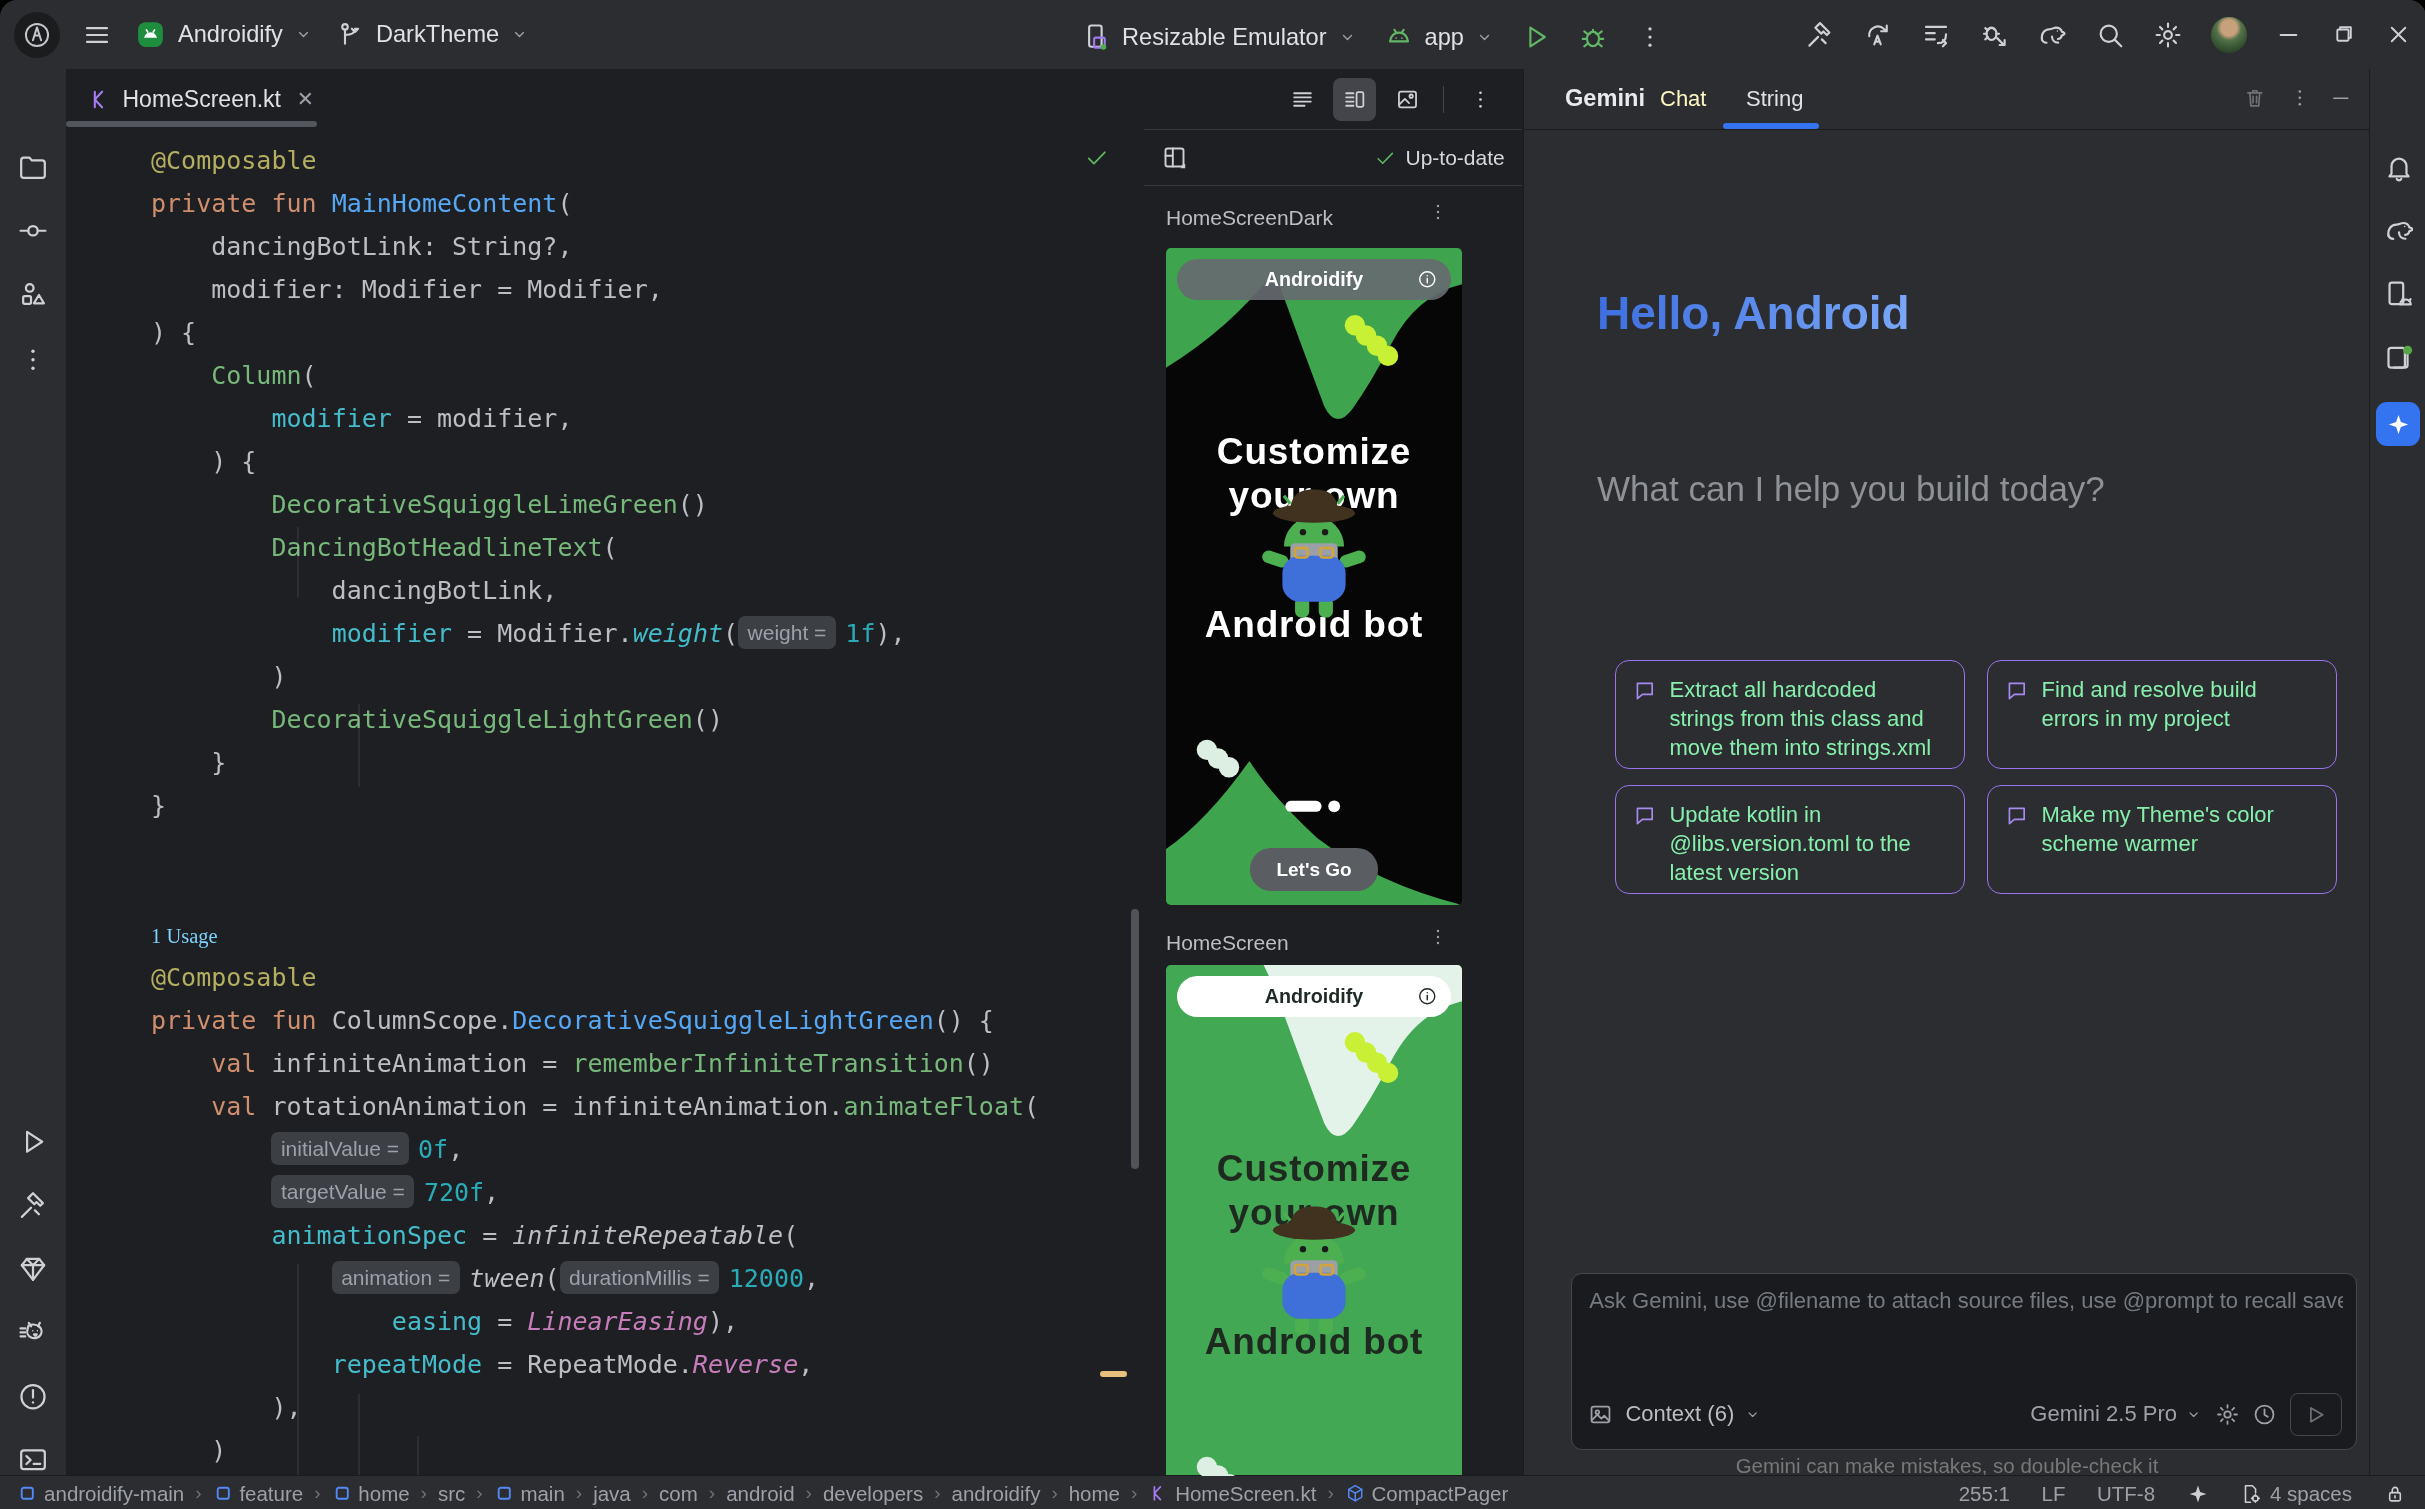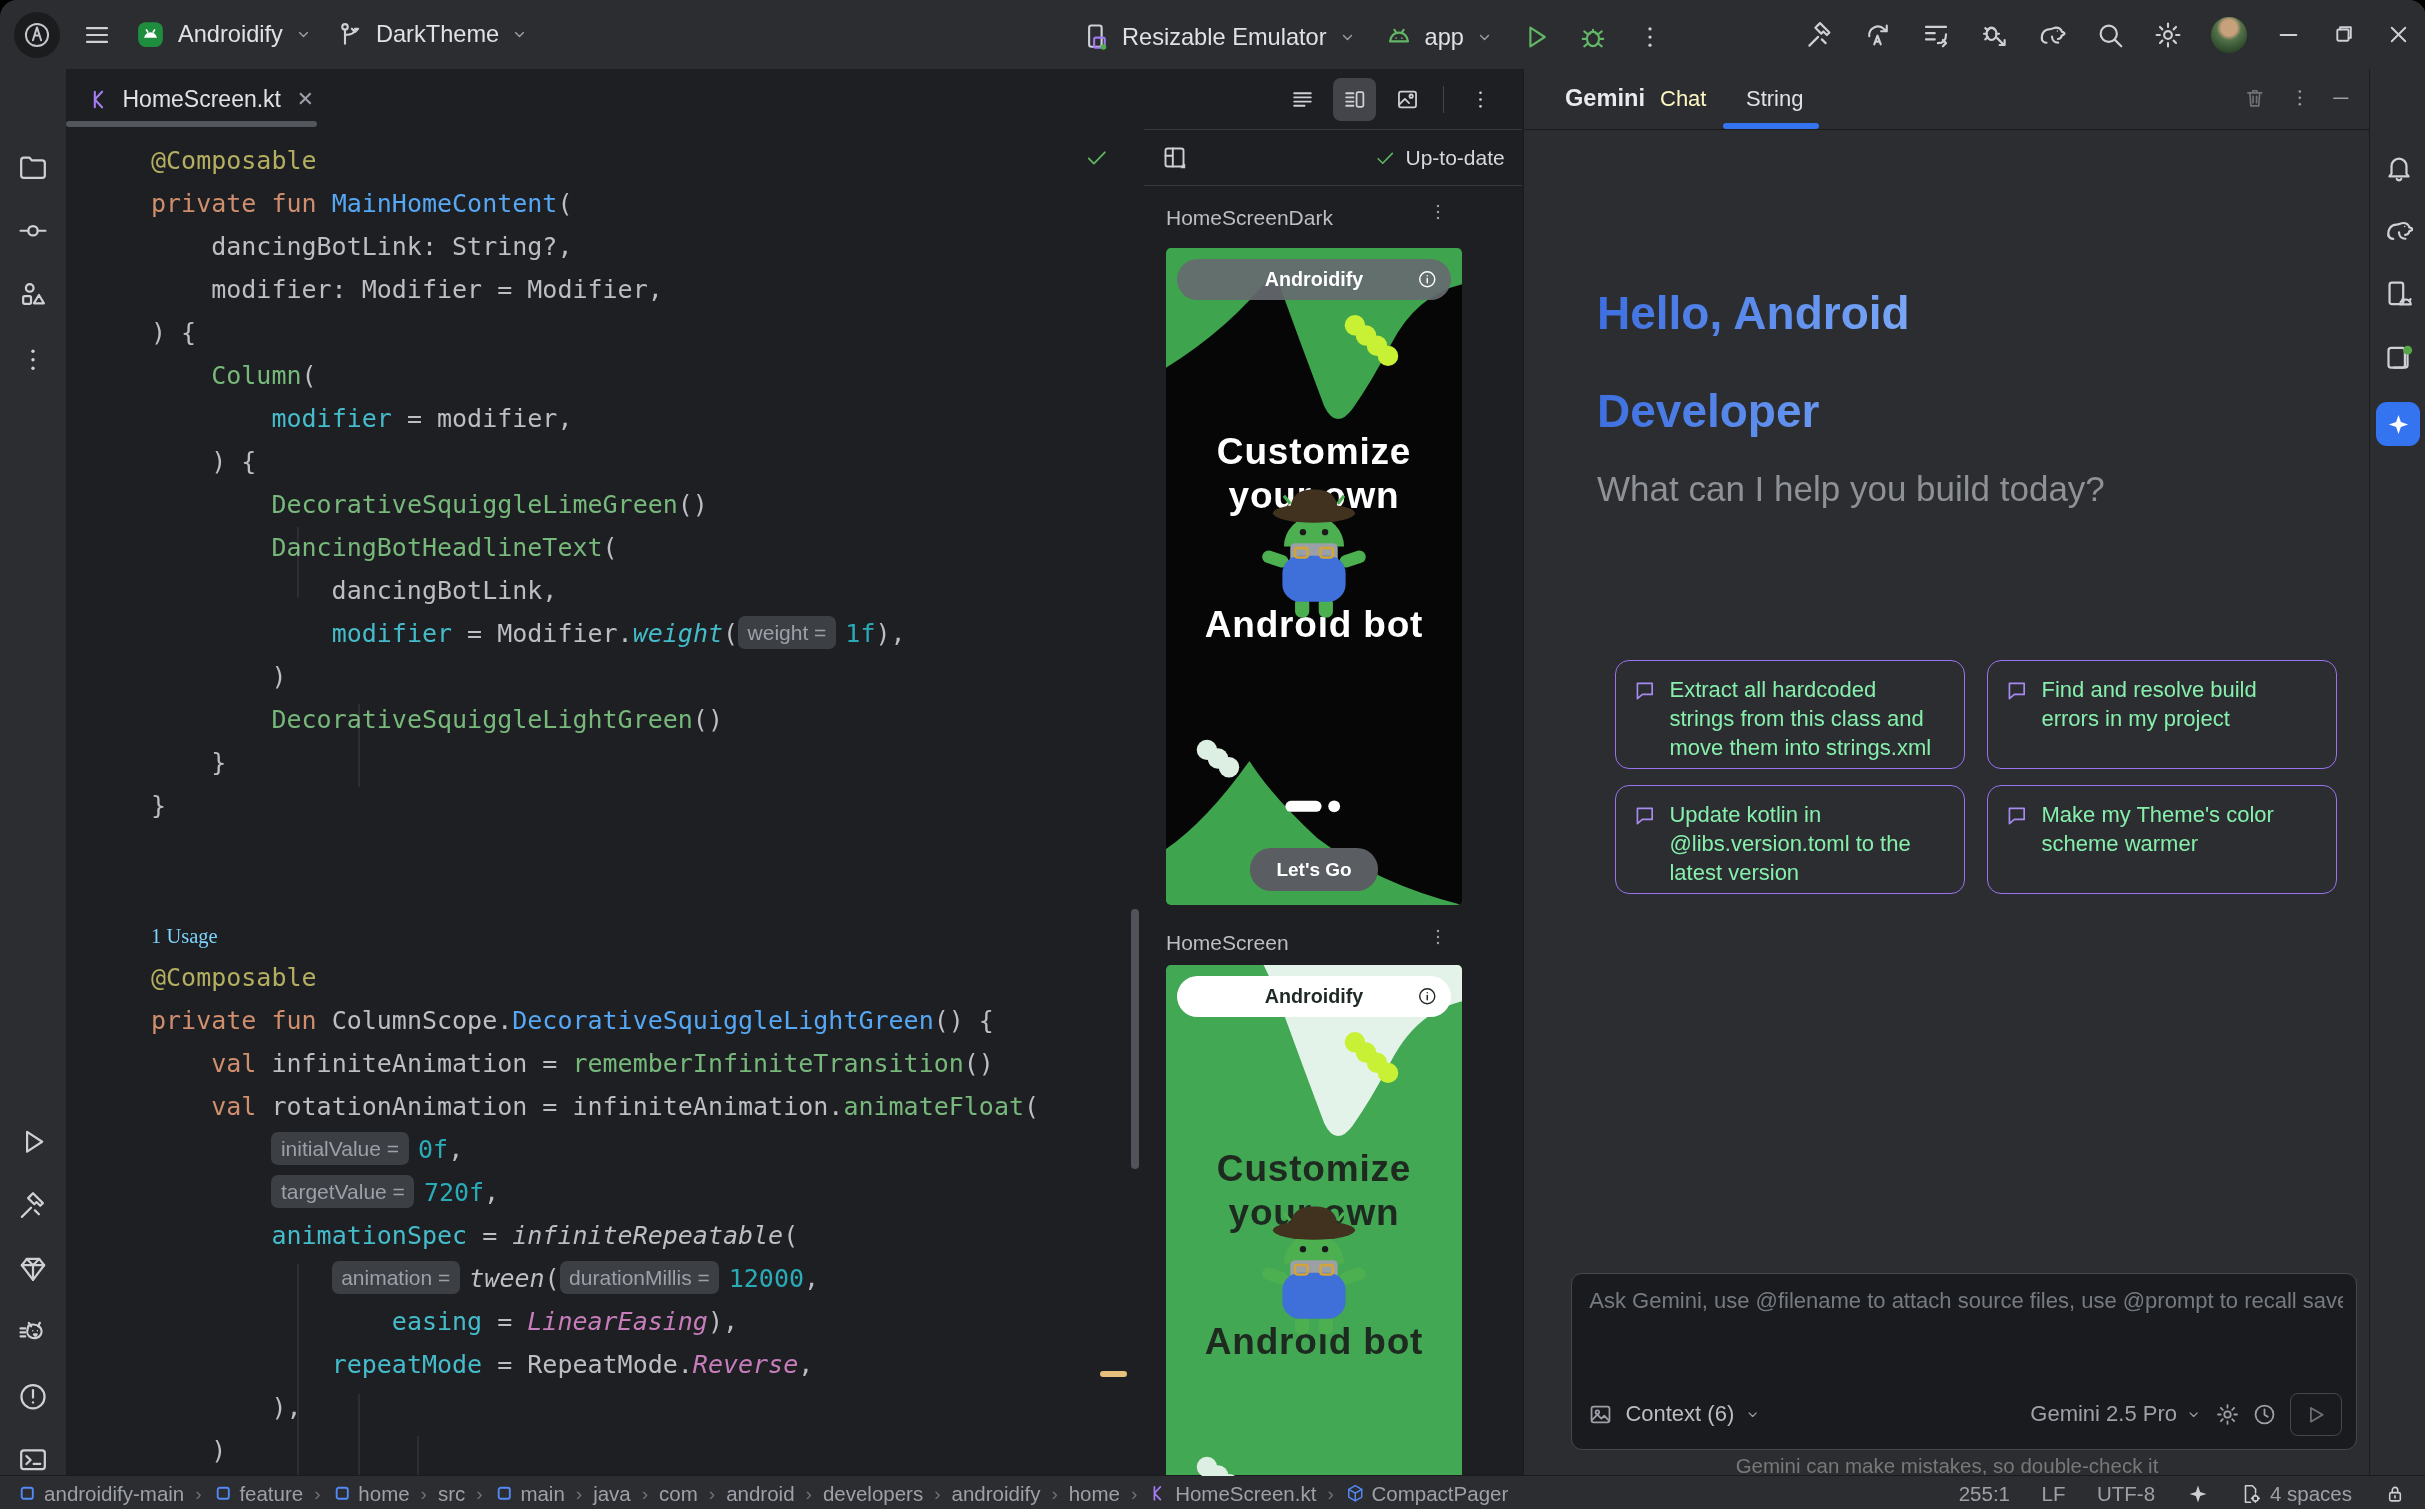--- a/index.html
+++ b/index.html
@@ -96,21 +96,21 @@
   .gm-input-bar{position:absolute;left:15.8px;right:14px;bottom:12.6px;height:44px;display:flex;align-items:center;gap:12.6px;}
   .gm-ctx{display:flex;align-items:center;gap:9.5px;font-size:22px;color:#BCBEC4;}
   .gm-model{display:flex;align-items:center;gap:7.9px;font-size:22px;color:#9DA0A8;margin-left:auto;}
   .gm-tool{font-size:25px;color:#9DA0A8;display:flex;}
   .gm-send{width:52px;height:43px;border:1.6px solid #45474D;border-radius:7.9px;display:flex;align-items:center;justify-content:center;font-size:23.6px;color:#6F737A;box-sizing:border-box;}
   .gm-caption{position:absolute;left:0;right:0;top:1385px;text-align:center;font-size:20.5px;color:#787878;}
   .chev{font-size:17.3px;color:#9DA0A8;display:flex;}
 
   
   .statusbar{position:absolute;left:0;top:1475px;width:2426px;height:35px;background:#2B2D30;border-top:0.8px solid #1A1B1D;display:flex;align-items:center;font-size:20.5px;color:#9DA0A8;}
-  .bc{display:flex;align-items:center;padding-left:17.3px;white-space:nowrap;overflow:hidden;flex:1;}
+  .bc{display:flex;align-items:flex-start;padding-left:17.3px;white-space:nowrap;overflow:hidden;flex:1;}
   .bc .sep{color:#6F737A;margin:0 11px;font-size:19px;}
   .bc-item{display:flex;align-items:center;gap:6.3px;}
   .bc-item .ficon{font-size:20.5px;display:flex;}
   .sb-right{display:flex;align-items:center;gap:31.5px;padding-right:20.5px;}
   .sb-right .ficon{font-size:22px;display:flex;color:#CED0D6;}
   .sb-group{display:flex;align-items:center;gap:7.9px;}
 </style>
 </head>
 <body>
 
@@ -597,21 +597,20 @@
               <circle cx="12" cy="5.5" r="1.3" fill="currentColor" stroke="none"></circle>
               <circle cx="12" cy="12" r="1.3" fill="currentColor" stroke="none"></circle>
               <circle cx="12" cy="18.5" r="1.3" fill="currentColor" stroke="none"></circle>
             </svg></span></span>
       <span class="gm-act" style="left:805px;color:#9DA0A8"><span><svg class="ic" viewBox="0 0 24 24">
               <path d="M5 12.5h14"></path>
             </svg></span></span>
     </div>
     <div class="greeting">
       <div>Hello, Android</div>
-      <div>Developer</div>
     </div>
     <div class="gm-sub">What can I help you build today?</div>
     <div class="cards" id="gm-cards">
         <div class="sugg-card">
           <span class="bubble">
             <svg class="ic" viewBox="0 0 24 24">
               <path d="M4.5 4.5h15v11.2H9.5l-5 4.3z"></path>
             </svg>
           </span>
           <div class="sugg-text">Extract all hardcoded strings from this class and move them into strings.xml</div>

